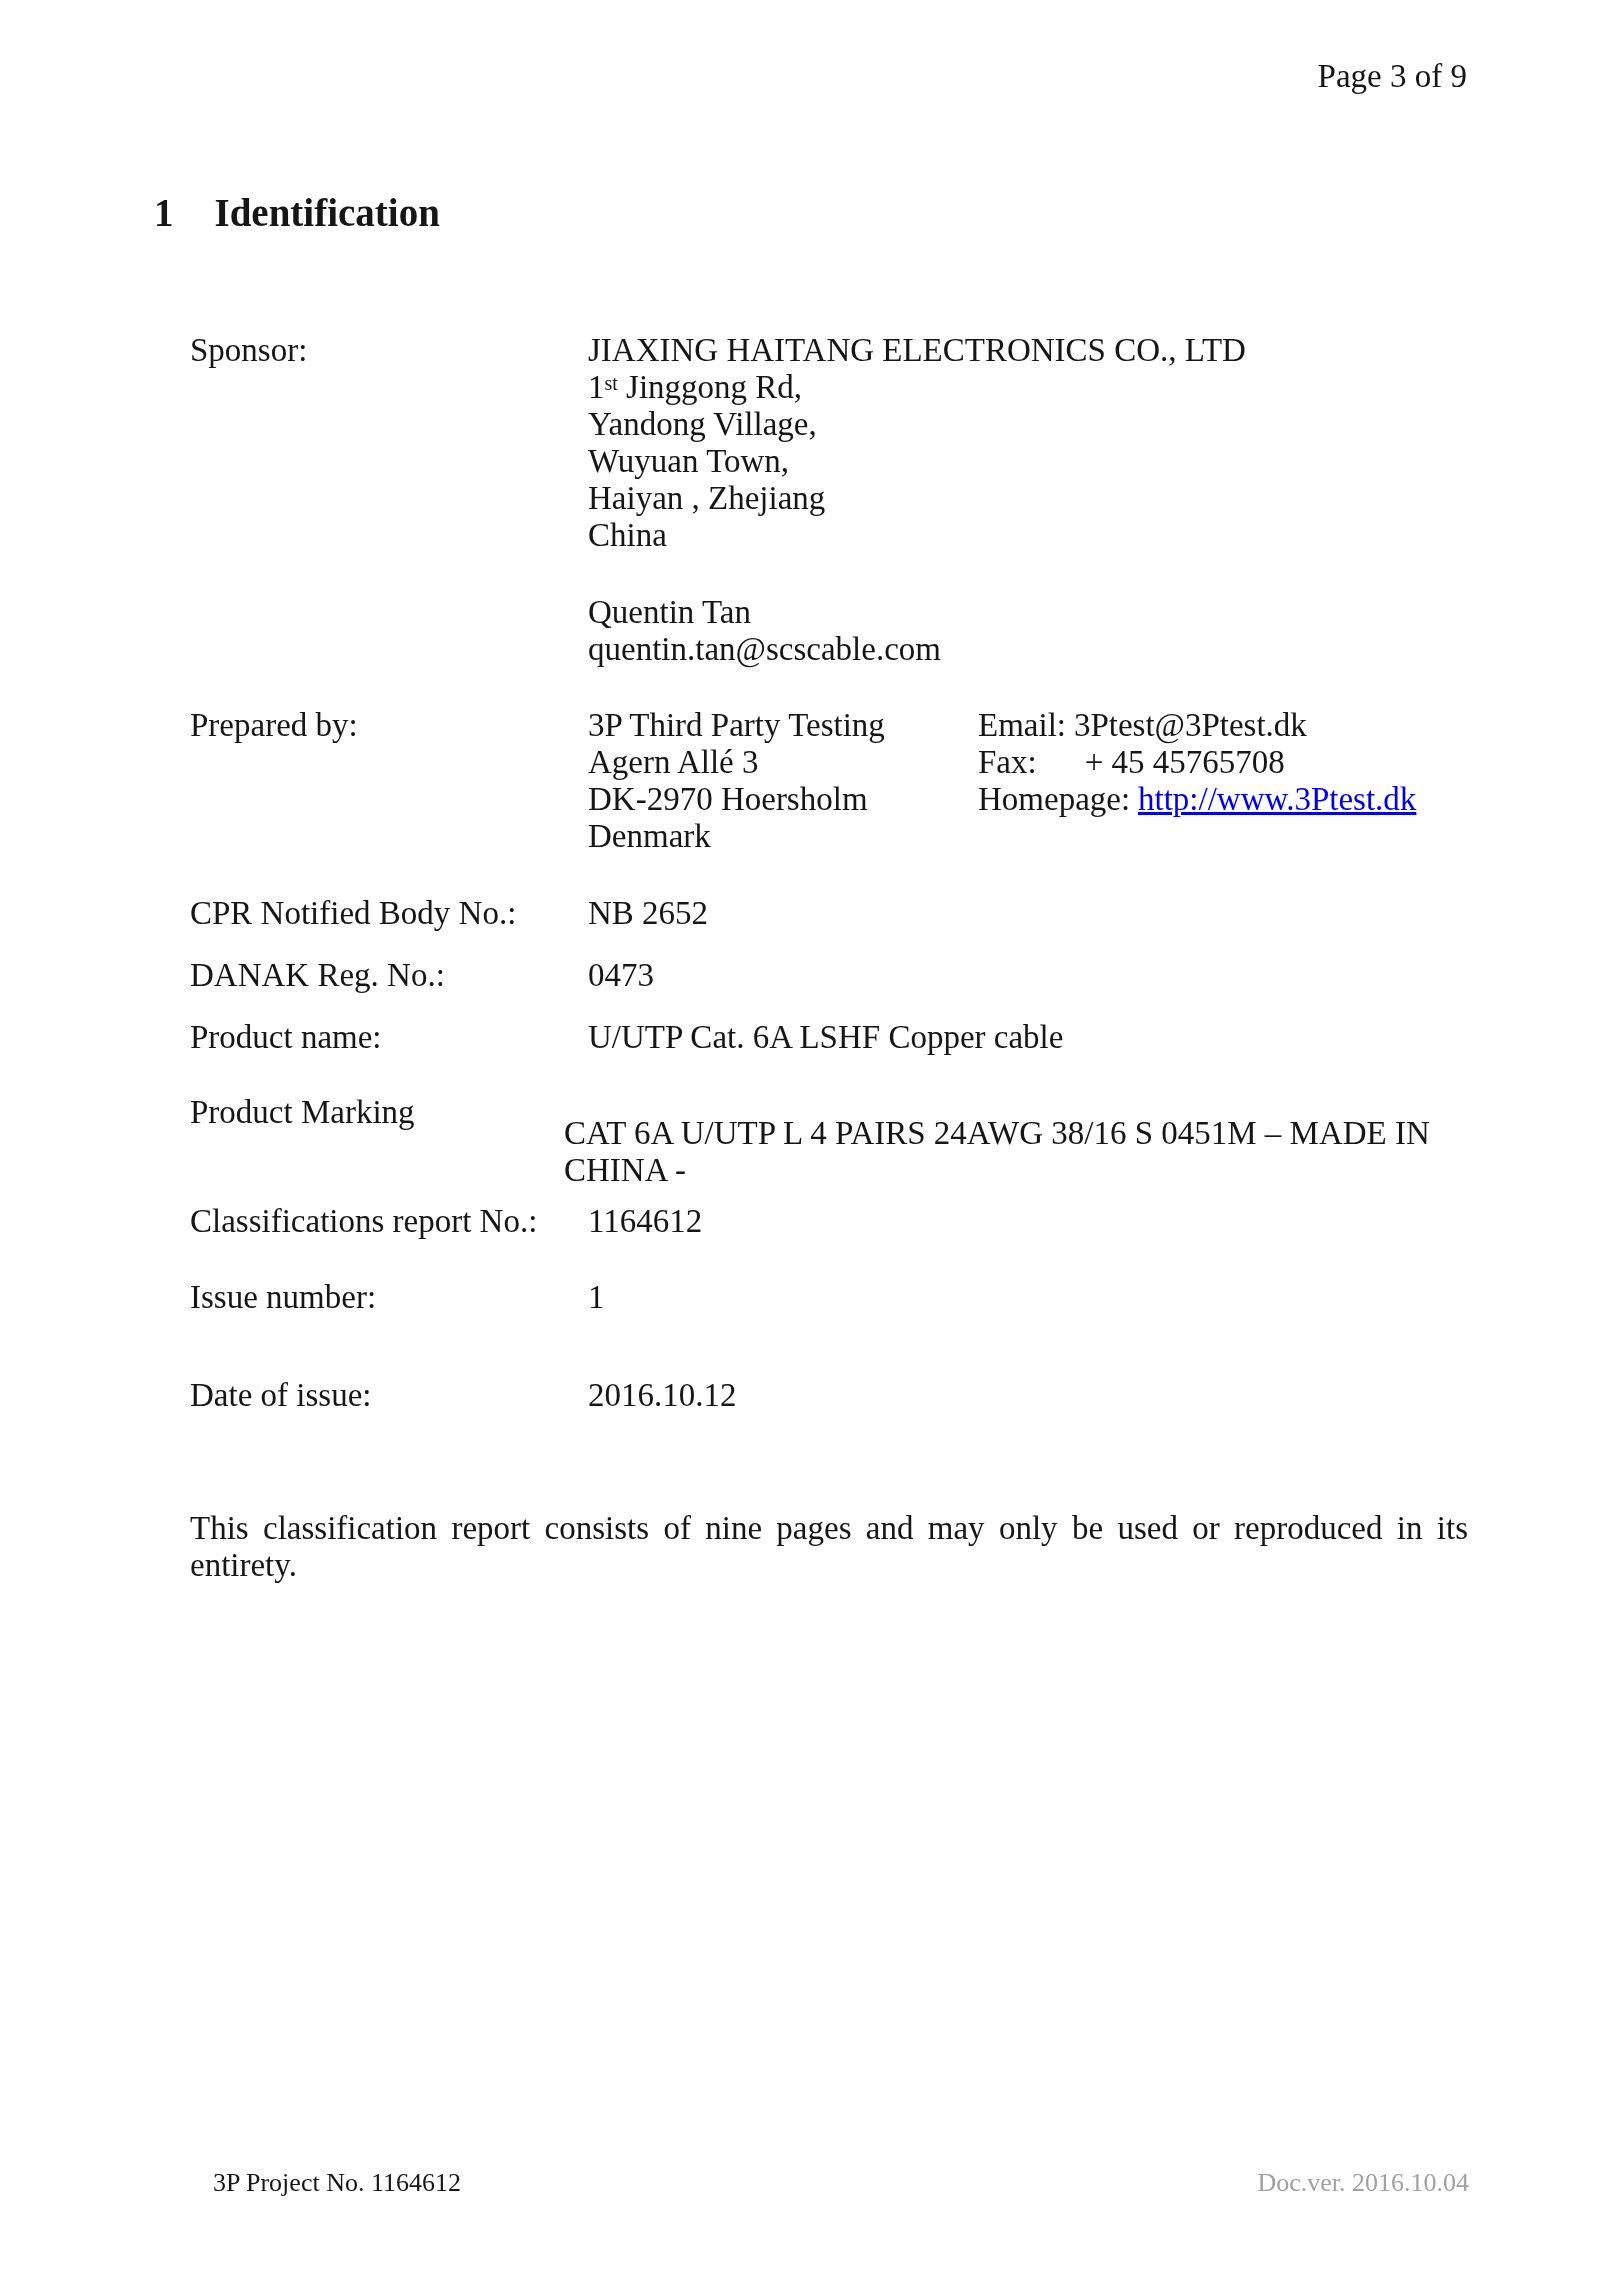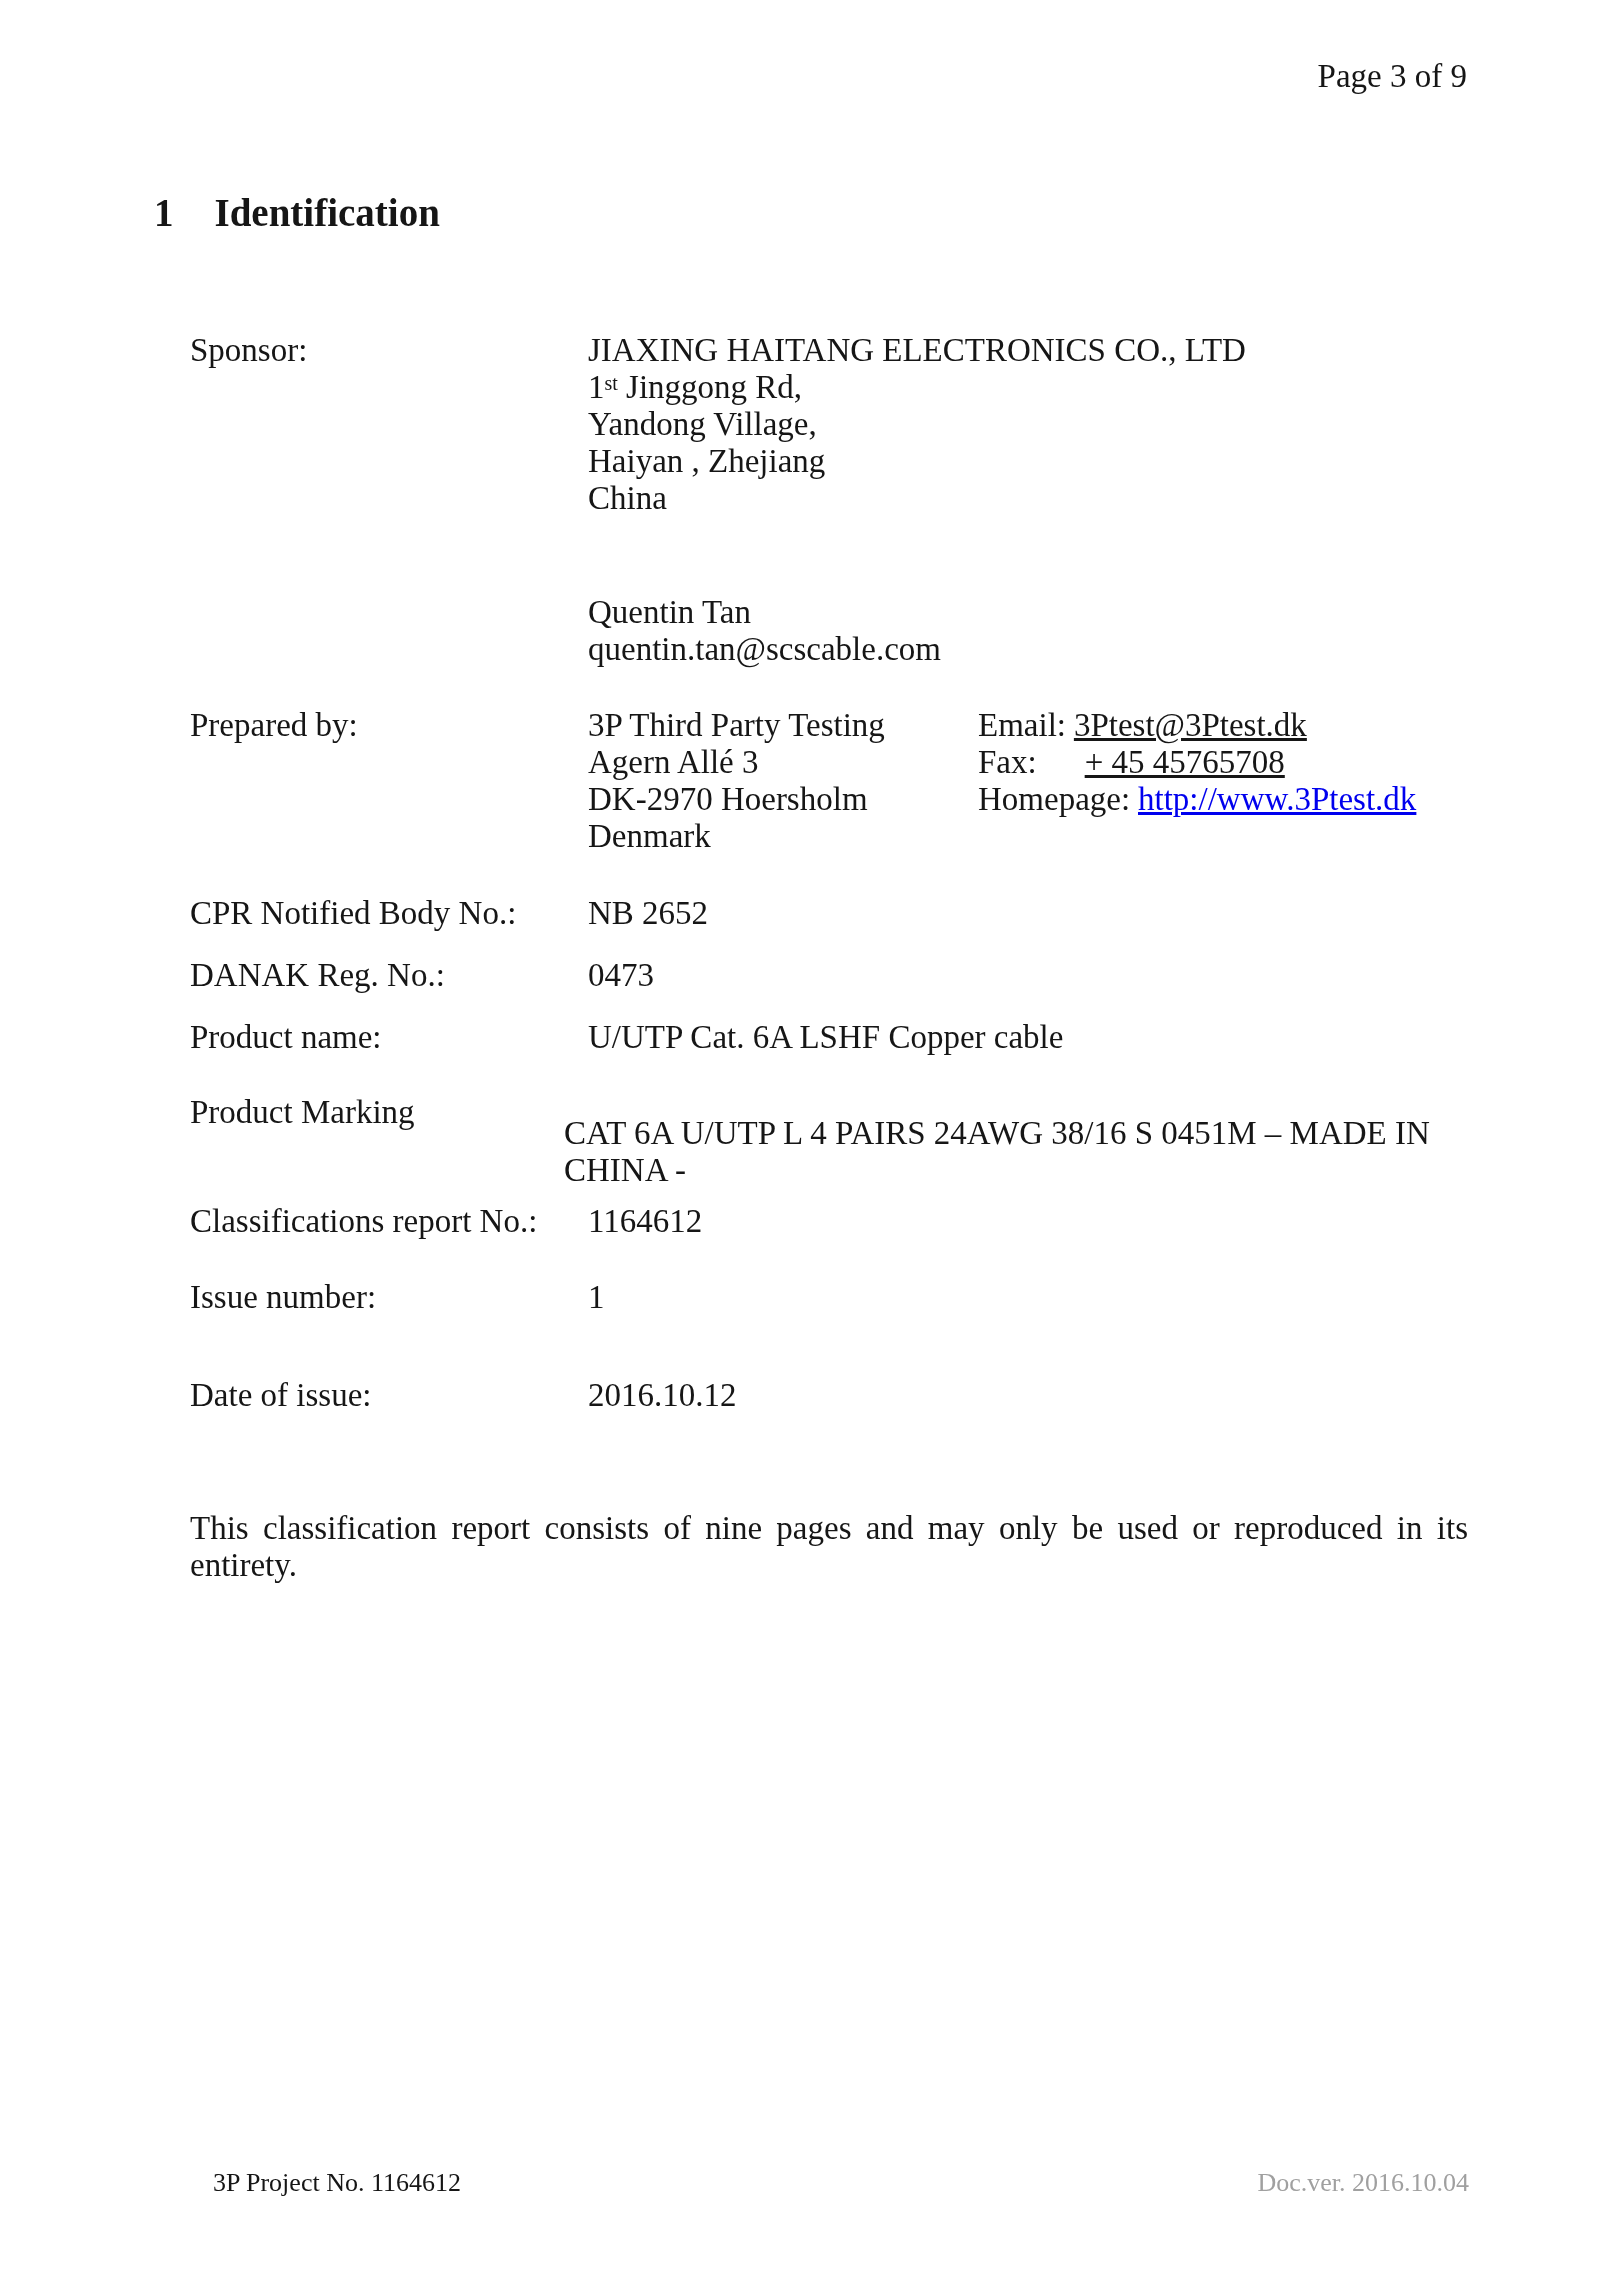--- a/index.html
+++ b/index.html
@@ -58,21 +58,21 @@
     position: relative;
     top: -0.42em;
   }
 
   .contact-col {
     position: absolute;
     left: 978px;
   }
   .contact-row { white-space: nowrap; }
   .contact-row .c-label { display: inline-block; }
-  .contact-row .c-value { display: inline-block; margin-left: 7.9px; text-decoration: underline; }
+  .contact-row .c-value { display: inline-block; margin-left: 7.9px; }
   .contact-row.fax-row .c-value { margin-left: 48px; }
 
   a.homepage-link, .link-text {
     color: #0000EE;
     text-decoration: underline;
     cursor: pointer;
     text-align: right;
   }
 
   .marking-value {
@@ -117,20 +117,21 @@
 
   <div class="abs doc-heading">
     <span class="h-num">1</span><span class="h-title">Identification</span>
   </div>
 
   <div class="row-label" style="top:332px">Sponsor:</div>
   <div class="row-value" style="top:332px">
     <div class="addr-line">JIAXING HAITANG ELECTRONICS CO., LTD</div>
     <div class="addr-line"><span>1</span><sup class="ord">st</sup><span> Jinggong Rd,</span></div>
     <div class="addr-line">Yandong Village,</div>
+    <div class="addr-line">Wuyuan Town,</div>
     <div class="addr-line">Haiyan , Zhejiang</div>
     <div class="addr-line">China</div>
   </div>
 
   <div class="row-value" style="top:594px">
     <div class="block-line">Quentin Tan</div>
     <div class="block-line">quentin.tan@scscable.com</div>
   </div>
 
   <div class="row-label" style="top:707px">Prepared by:</div>

